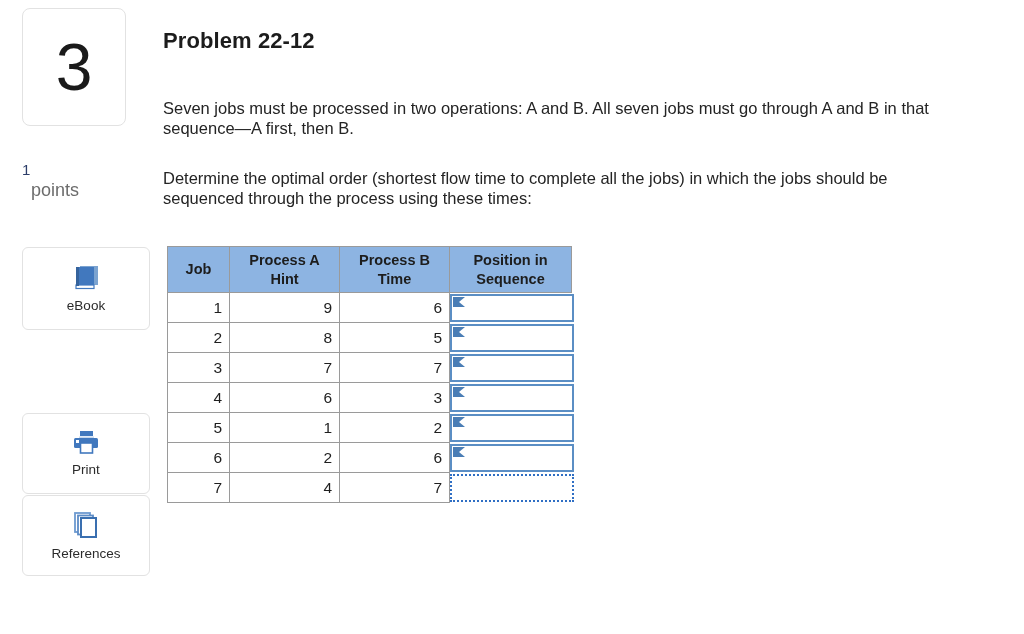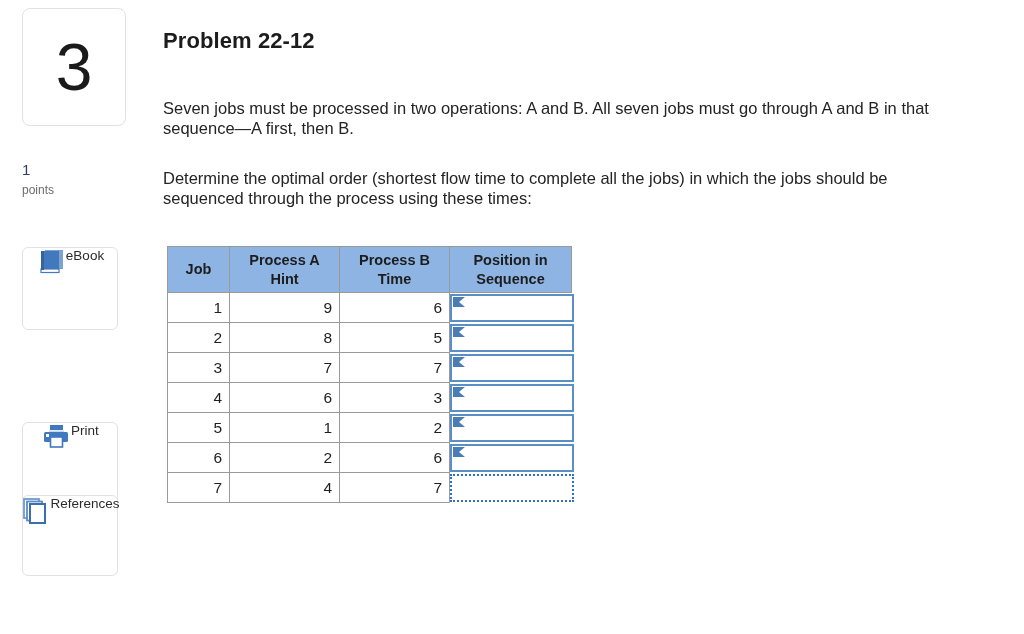--- a/index.html
+++ b/index.html
@@ -57,53 +57,54 @@
     left: 22px;
     top: 160px;
     width: 110px;
   }
   .points-value {
     font-size: 15px;
     color: #2c3d69;
     line-height: 20px;
   }
   .points-label {
-    font-size: 12px;
+    font-size: 18px;
     color: #6c6c6c;
     line-height: 20px;
+    margin-left: 9px;
   }
 
   .tool-btn {
     position: absolute;
     left: 22px;
-    width: 96px;
+    width: 128px;
     border: 1px solid #e2e2e2;
     border-radius: 6px;
     background: #ffffff;
     box-sizing: border-box;
     display: flex;
-    flex-direction: row;
-    align-items: flex-start;
+    flex-direction: column;
+    align-items: center;
     justify-content: center;
     cursor: pointer;
   }
   .tool-btn .ticon {
     display: block;
     line-height: 0;
     margin-bottom: 6px;
   }
   .tool-btn .tlabel {
     font-size: 13.5px;
     color: #2b2b2b;
     line-height: 16px;
   }
 
   #btn-ebook      { top: 247px; height: 83px; }
   #btn-hint       { top: 331px; height: 83px; }
-  #btn-print      { top: 422px; height: 81px; }
+  #btn-print      { top: 413px; height: 81px; }
   #btn-references { top: 495px; height: 81px; }
 
   
   #main {
     position: absolute;
     left: 163px;
     top: 0;
     width: 800px;
   }
 

